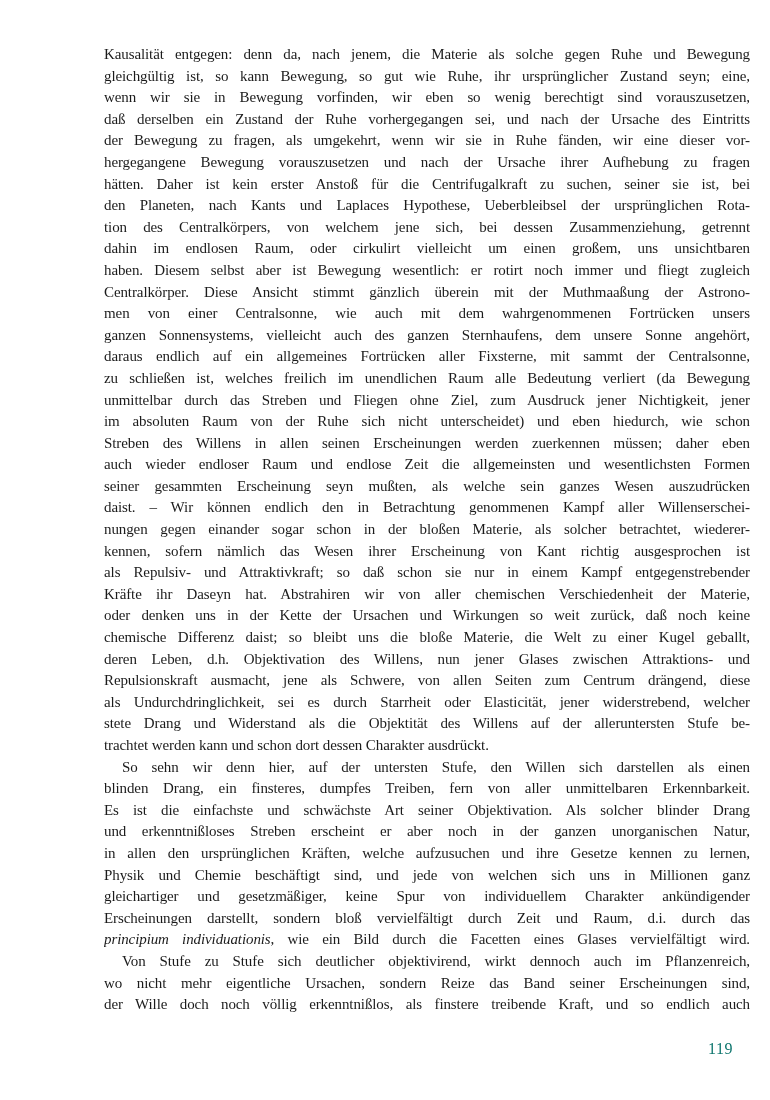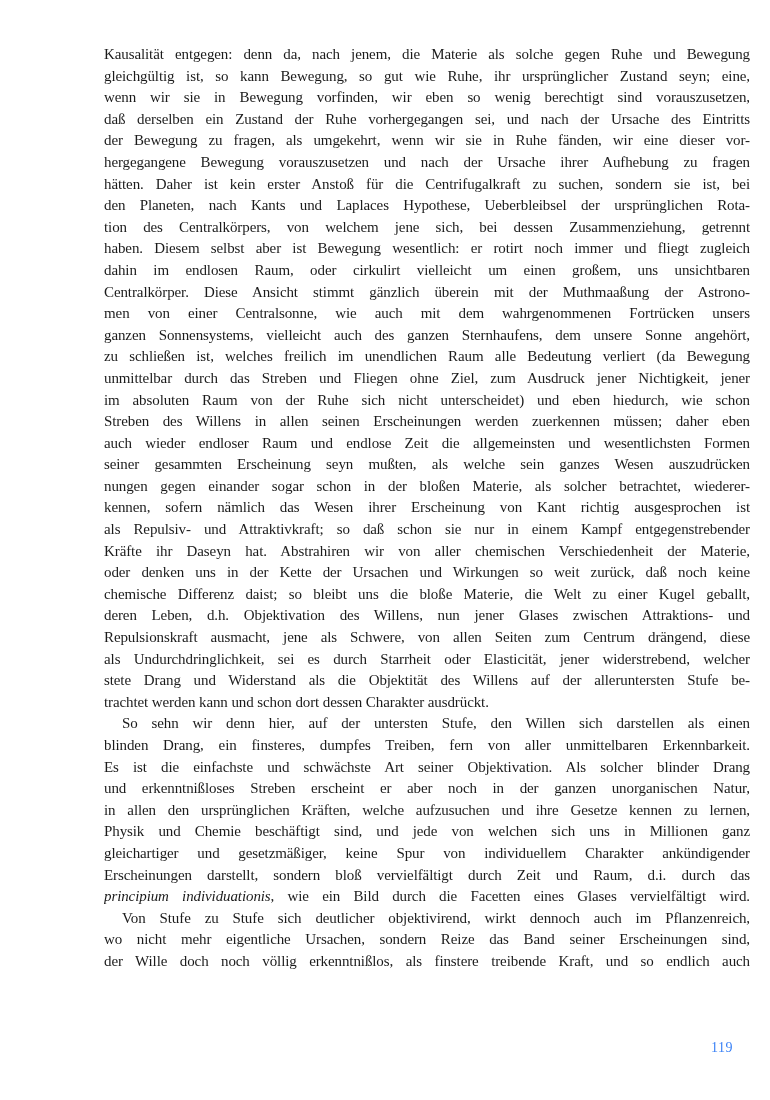--- a/index.html
+++ b/index.html
@@ -39,50 +39,52 @@
   .line.indent {
     text-indent: 18px;
   }
   .line em {
     font-style: italic;
   }
   .pagenum {
     position: absolute;
     top: 1040px;
     right: 37px;
-    font-size: 14px;
+    font-size: 16px;
     letter-spacing: 0.5px;
-    color: #3b82f6;
+    color: #0f766e;
   }
 </style>
 </head>
 <body>
 
 <div class="page">
   <div class="textblock" id="textblock">
       <div class="line">Kausalität entgegen: denn da, nach jenem, die Materie als solche gegen Ruhe und Bewegung</div>
       <div class="line">gleichgültig ist, so kann Bewegung, so gut wie Ruhe, ihr ursprünglicher Zustand seyn; eine,</div>
       <div class="line">wenn wir sie in Bewegung vorfinden, wir eben so wenig berechtigt sind vorauszusetzen,</div>
       <div class="line">daß derselben ein Zustand der Ruhe vorhergegangen sei, und nach der Ursache des Eintritts</div>
       <div class="line">der Bewegung zu fragen, als umgekehrt, wenn wir sie in Ruhe fänden, wir eine dieser vor-</div>
       <div class="line">hergegangene Bewegung vorauszusetzen und nach der Ursache ihrer Aufhebung zu fragen</div>
-      <div class="line">hätten. Daher ist kein erster Anstoß für die Centrifugalkraft zu suchen, sondern sie ist, bei</div>
+      <div class="line">hätten. Daher ist kein erster Anstoß für die Centrifugalkraft zu suchen, seiner sie ist, bei</div>
       <div class="line">den Planeten, nach Kants und Laplaces Hypothese, Ueberbleibsel der ursprünglichen Rota-</div>
       <div class="line">tion des Centralkörpers, von welchem jene sich, bei dessen Zusammenziehung, getrennt</div>
+      <div class="line">dahin im endlosen Raum, oder cirkulirt vielleicht um einen großem, uns unsichtbaren</div>
       <div class="line">haben. Diesem selbst aber ist Bewegung wesentlich: er rotirt noch immer und fliegt zugleich</div>
-      <div class="line">dahin im endlosen Raum, oder cirkulirt vielleicht um einen großem, uns unsichtbaren</div>
       <div class="line">Centralkörper. Diese Ansicht stimmt gänzlich überein mit der Muthmaaßung der Astrono-</div>
       <div class="line">men von einer Centralsonne, wie auch mit dem wahrgenommenen Fortrücken unsers</div>
       <div class="line">ganzen Sonnensystems, vielleicht auch des ganzen Sternhaufens, dem unsere Sonne angehört,</div>
+      <div class="line">daraus endlich auf ein allgemeines Fortrücken aller Fixsterne, mit sammt der Centralsonne,</div>
       <div class="line">zu schließen ist, welches freilich im unendlichen Raum alle Bedeutung verliert (da Bewegung</div>
       <div class="line">unmittelbar durch das Streben und Fliegen ohne Ziel, zum Ausdruck jener Nichtigkeit, jener</div>
       <div class="line">im absoluten Raum von der Ruhe sich nicht unterscheidet) und eben hiedurch, wie schon</div>
       <div class="line">Streben des Willens in allen seinen Erscheinungen werden zuerkennen müssen; daher eben</div>
       <div class="line">auch wieder endloser Raum und endlose Zeit die allgemeinsten und wesentlichsten Formen</div>
       <div class="line">seiner gesammten Erscheinung seyn mußten, als welche sein ganzes Wesen auszudrücken</div>
+      <div class="line">daist. – Wir können endlich den in Betrachtung genommenen Kampf aller Willenserschei-</div>
       <div class="line">nungen gegen einander sogar schon in der bloßen Materie, als solcher betrachtet, wiederer-</div>
       <div class="line">kennen, sofern nämlich das Wesen ihrer Erscheinung von Kant richtig ausgesprochen ist</div>
       <div class="line">als Repulsiv- und Attraktivkraft; so daß schon sie nur in einem Kampf entgegenstrebender</div>
       <div class="line">Kräfte ihr Daseyn hat. Abstrahiren wir von aller chemischen Verschiedenheit der Materie,</div>
       <div class="line">oder denken uns in der Kette der Ursachen und Wirkungen so weit zurück, daß noch keine</div>
       <div class="line">chemische Differenz daist; so bleibt uns die bloße Materie, die Welt zu einer Kugel geballt,</div>
       <div class="line">deren Leben, d.h. Objektivation des Willens, nun jener Glases zwischen Attraktions- und</div>
       <div class="line">Repulsionskraft ausmacht, jene als Schwere, von allen Seiten zum Centrum drängend, diese</div>
       <div class="line">als Undurchdringlichkeit, sei es durch Starrheit oder Elasticität, jener widerstrebend, welcher</div>
       <div class="line">stete Drang und Widerstand als die Objektität des Willens auf der alleruntersten Stufe be-</div>

